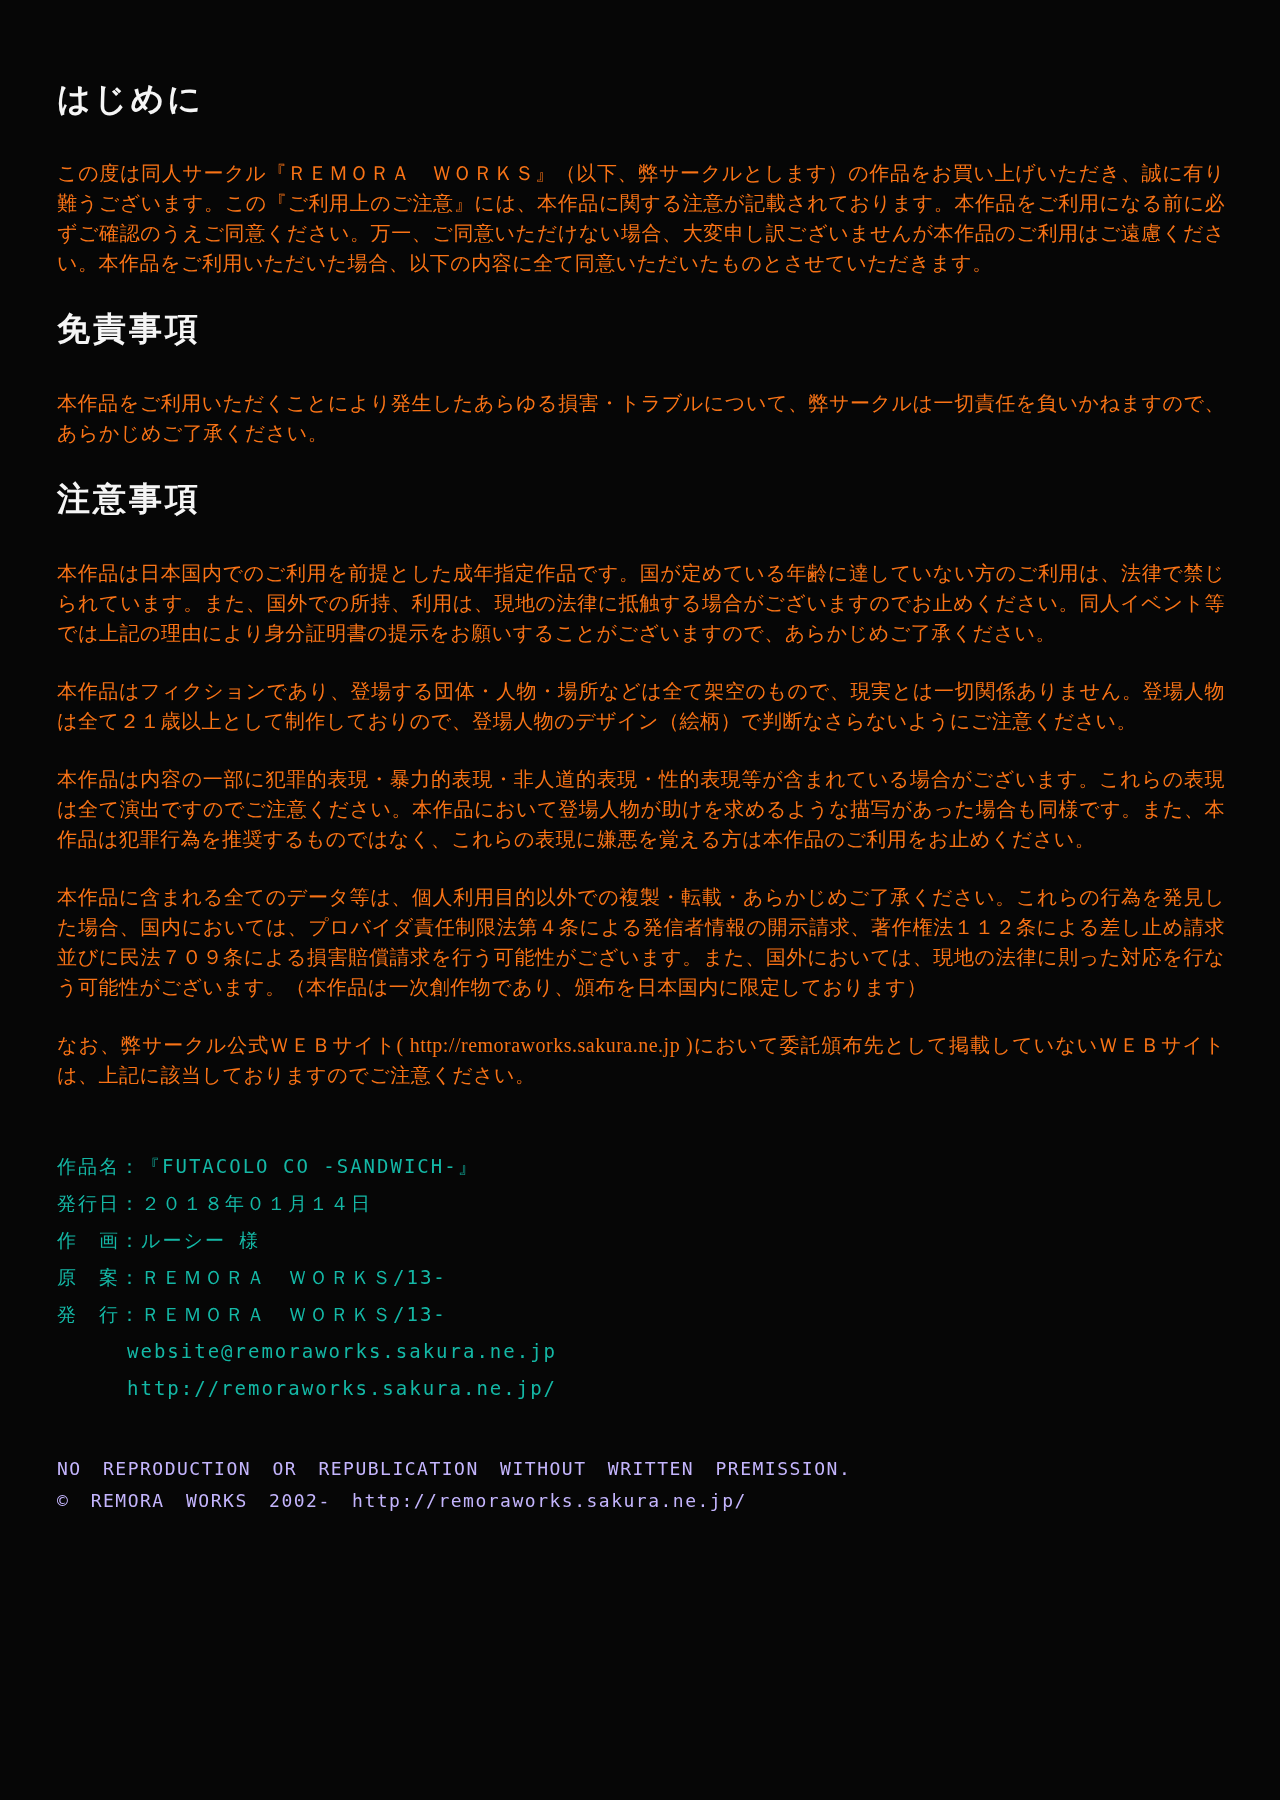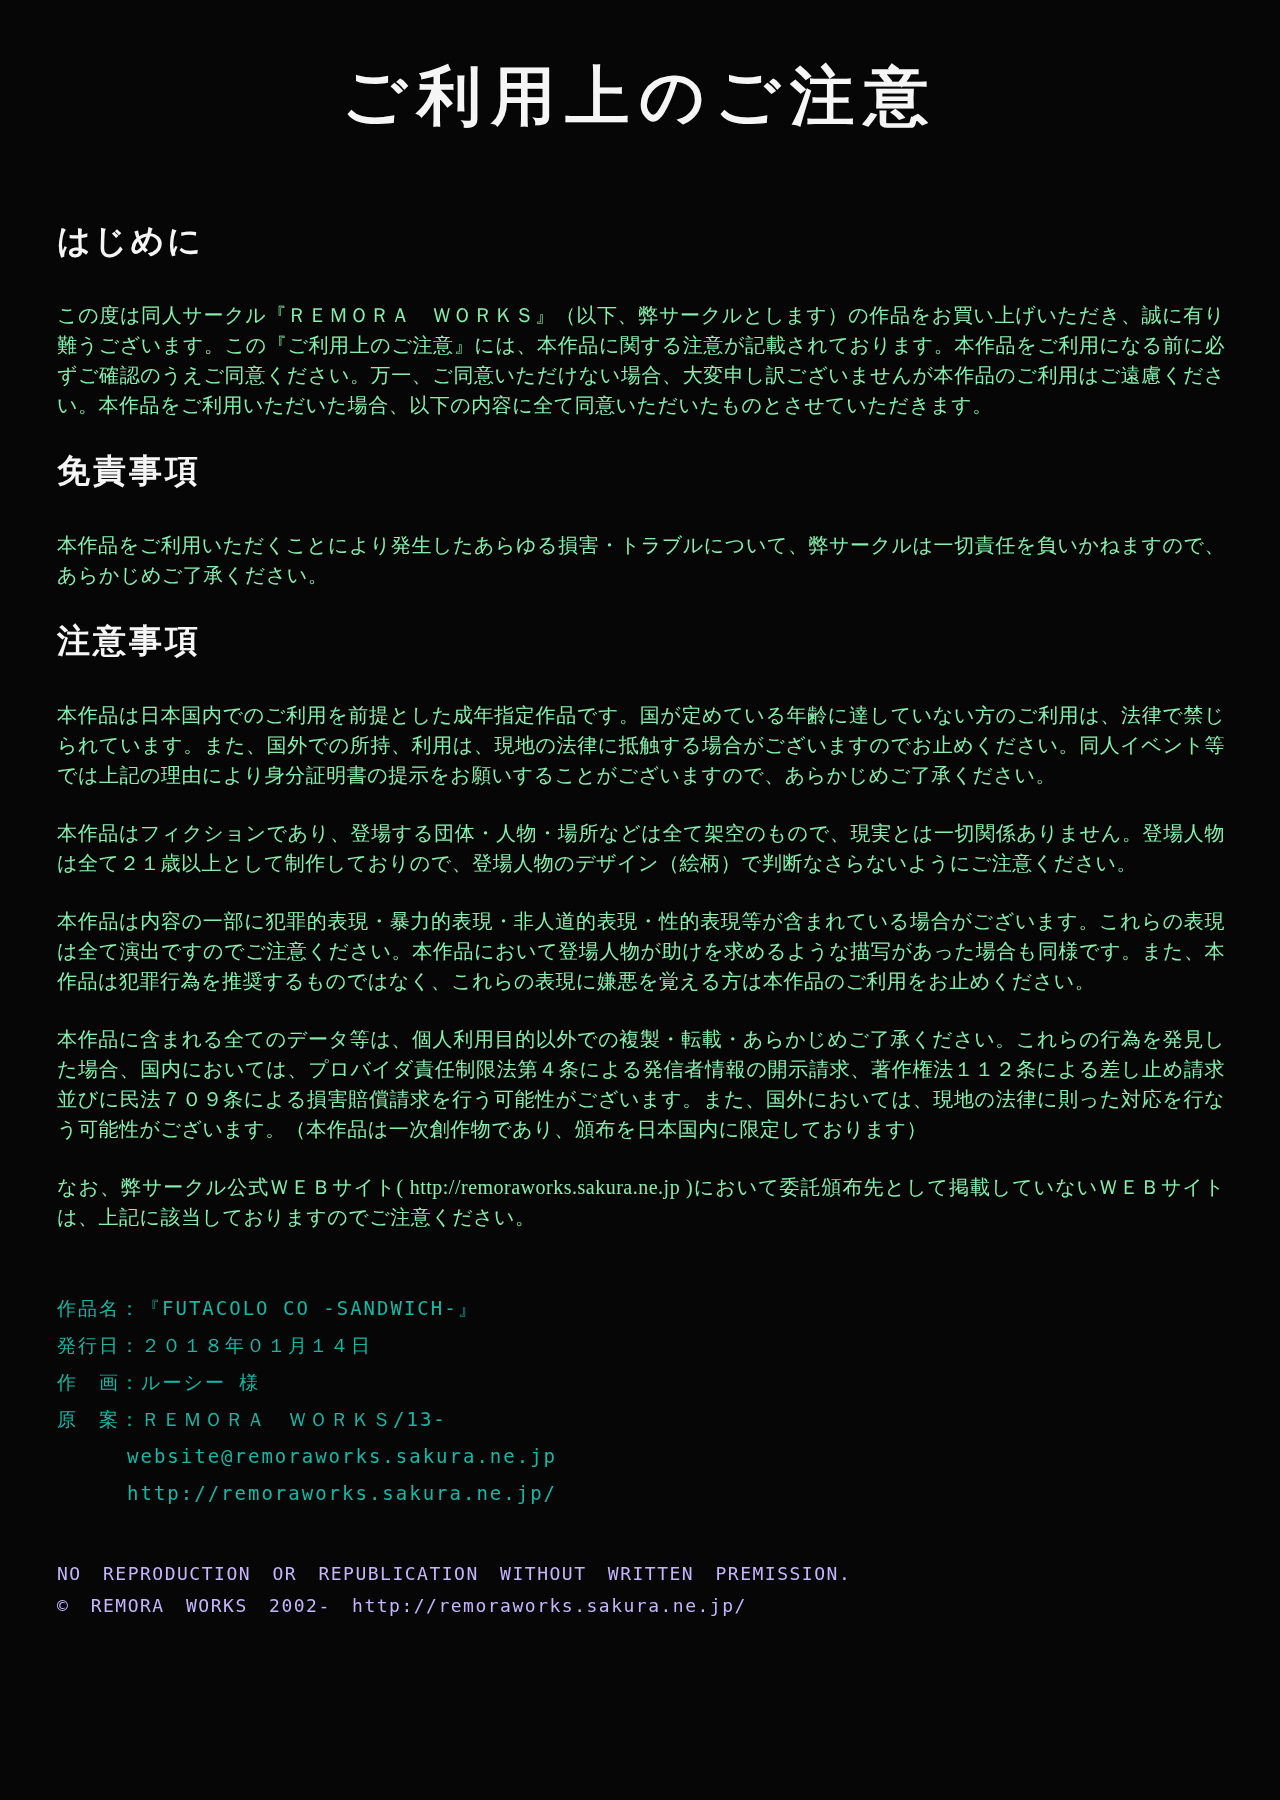--- a/index.html
+++ b/index.html
@@ -43,21 +43,21 @@
   .heading-hajimeni { margin-top: 76px; }
   .heading-menseki  { margin-top: 26px; }
   .heading-chuui    { margin-top: 23px; }
   .section-heading + .para { margin-top: 36px; }
   .para {
     margin: 0 0 28px 0;
     font-size: 20px;
     line-height: 30px;
     letter-spacing: 0.5px;
     text-align: justify;
-    color: #86efac;
+    color: #f97316;
   }
   .colophon {
     margin-top: 58px;
     font-family: "DejaVu Sans Mono", "Liberation Mono", monospace;
     font-size: 19px;
     line-height: 37px;
     letter-spacing: 2px;
     color: #14b8a6;
   }
   .colophon-line { white-space: pre; }
@@ -69,21 +69,20 @@
     line-height: 32px;
     letter-spacing: 1.5px;
     color: #c4b5fd;
   }
   .footer-line { white-space: pre; word-spacing: 9px; }
 </style>
 </head>
 <body>
 
 <div class="page">
-  <h1 class="page-title">ご利用上のご注意</h1>
 
   <div class="content">
 
     <h2 class="section-heading heading-hajimeni">はじめに</h2>
     <p class="para">この度は同人サークル『ＲＥＭＯＲＡ　ＷＯＲＫＳ』（以下、弊サークルとします）の作品をお買い上げいただき、誠に有り難うございます。この『ご利用上のご注意』には、本作品に関する注意が記載されております。本作品をご利用になる前に必ずご確認のうえご同意ください。万一、ご同意いただけない場合、大変申し訳ございませんが本作品のご利用はご遠慮ください。本作品をご利用いただいた場合、以下の内容に全て同意いただいたものとさせていただきます。</p>
 
     <h2 class="section-heading heading-menseki">免責事項</h2>
     <p class="para">本作品をご利用いただくことにより発生したあらゆる損害・トラブルについて、弊サークルは一切責任を負いかねますので、あらかじめご了承ください。</p>
 
     <h2 class="section-heading heading-chuui">注意事項</h2>
@@ -91,20 +90,21 @@
     <p class="para">本作品はフィクションであり、登場する団体・人物・場所などは全て架空のもので、現実とは一切関係ありません。登場人物は全て２１歳以上として制作しておりので、登場人物のデザイン（絵柄）で判断なさらないようにご注意ください。</p>
     <p class="para">本作品は内容の一部に犯罪的表現・暴力的表現・非人道的表現・性的表現等が含まれている場合がございます。これらの表現は全て演出ですのでご注意ください。本作品において登場人物が助けを求めるような描写があった場合も同様です。また、本作品は犯罪行為を推奨するものではなく、これらの表現に嫌悪を覚える方は本作品のご利用をお止めください。</p>
     <p class="para">本作品に含まれる全てのデータ等は、個人利用目的以外での複製・転載・あらかじめご了承ください。これらの行為を発見した場合、国内においては、プロバイダ責任制限法第４条による発信者情報の開示請求、著作権法１１２条による差し止め請求並びに民法７０９条による損害賠償請求を行う可能性がございます。また、国外においては、現地の法律に則った対応を行なう可能性がございます。（本作品は一次創作物であり、頒布を日本国内に限定しております）</p>
     <p class="para">なお、弊サークル公式ＷＥＢサイト( http://remoraworks.sakura.ne.jp )において委託頒布先として掲載していないＷＥＢサイトは、上記に該当しておりますのでご注意ください。</p>
 
     <div class="colophon">
       <div class="colophon-line">作品名：『FUTACOLO CO -SANDWICH-』</div>
       <div class="colophon-line">発行日：２０１８年０１月１４日</div>
       <div class="colophon-line">作　画：ルーシー 様</div>
       <div class="colophon-line">原　案：ＲＥＭＯＲＡ　ＷＯＲＫＳ/13-</div>
+      <div class="colophon-line">発　行：ＲＥＭＯＲＡ　ＷＯＲＫＳ/13-</div>
       <div class="colophon-line indented">website@remoraworks.sakura.ne.jp</div>
       <div class="colophon-line indented">http://remoraworks.sakura.ne.jp/</div>
     </div>
 
     <div class="footer">
       <div class="footer-line">NO REPRODUCTION OR REPUBLICATION WITHOUT WRITTEN PREMISSION.</div>
       <div class="footer-line">© REMORA WORKS 2002- http://remoraworks.sakura.ne.jp/</div>
     </div>
 
   </div>

